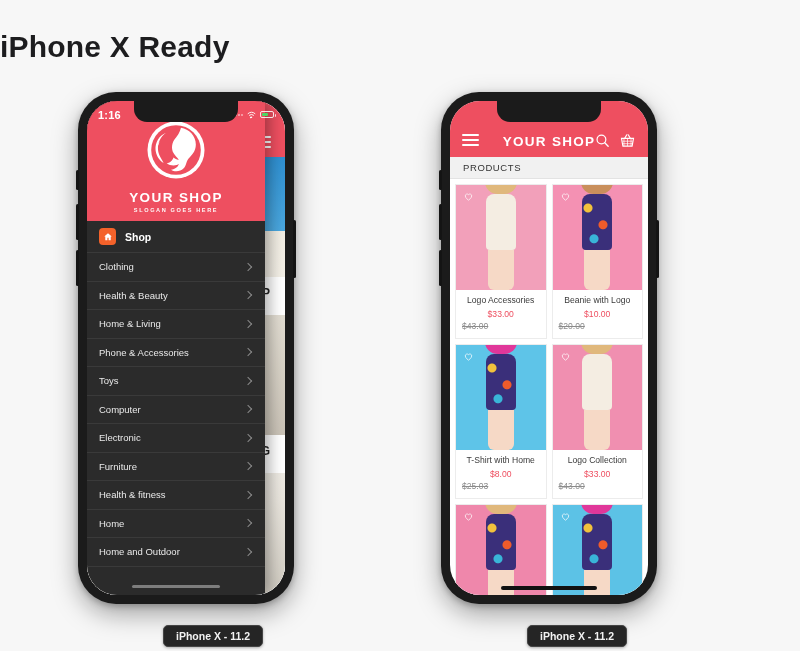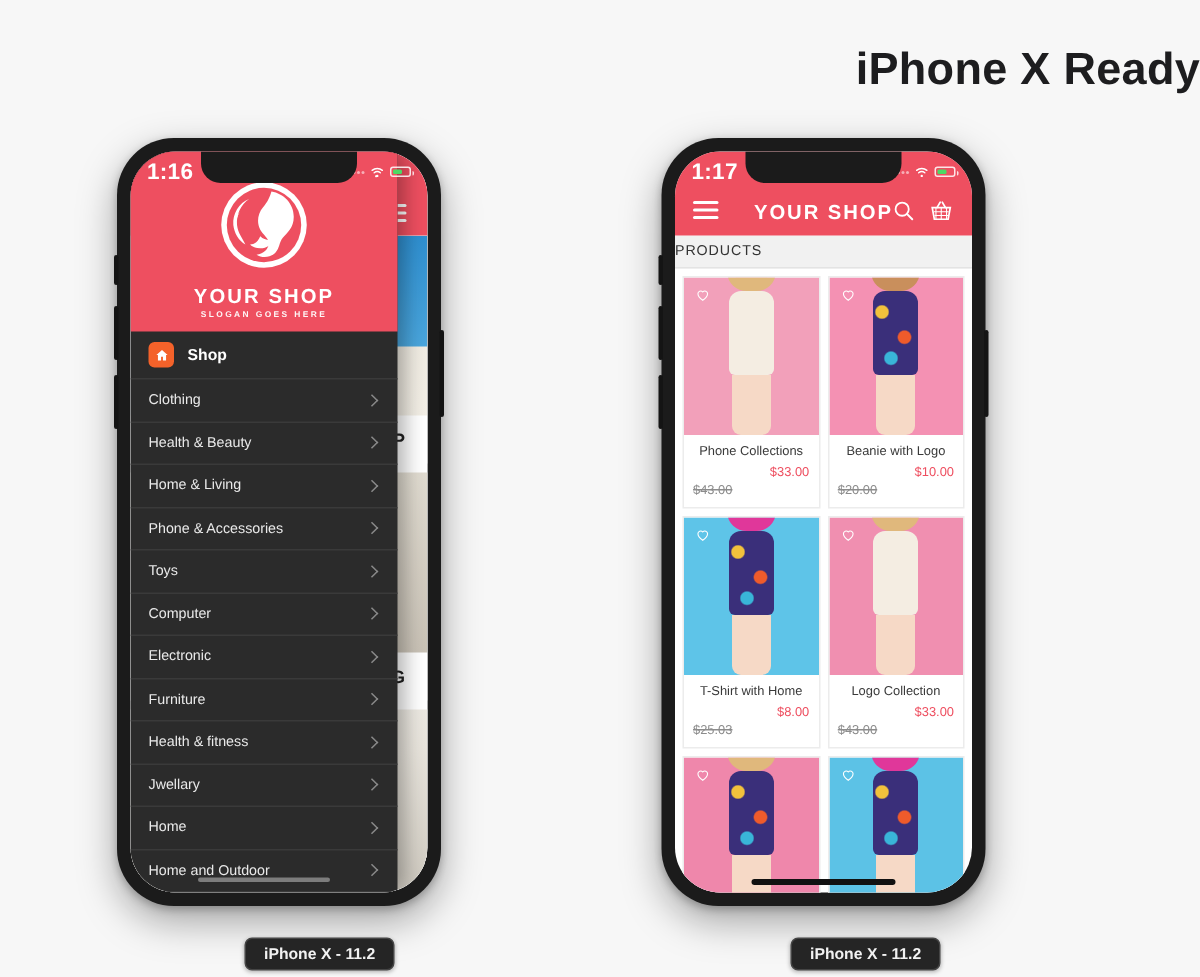--- a/index.html
+++ b/index.html
@@ -6,21 +6,21 @@
   body{
     width:800px;height:651px;overflow:hidden;
     background:#f7f7f7;
     font-family:"Liberation Sans", sans-serif;
     -webkit-font-smoothing:antialiased;
   }
   .page{position:relative;width:800px;height:651px;}
 
   .page-title{
     position:absolute;top:30px;left:0;width:800px;
-    text-align:right;
+    text-align:left;
     font-size:30px;font-weight:bold;color:#1d1d1f;
     letter-spacing:.2px;
   }
 
   
   .phone{
     position:absolute;
     width:216px;height:512px;
     border-radius:38px;
     background:#1b1b1b;
@@ -50,21 +50,21 @@
   .btn-vol-up{left:-2px;top:112px;width:3px;height:36px;}
   .btn-vol-dn{left:-2px;top:158px;width:3px;height:36px;}
   .btn-power{right:-2px;top:128px;width:3px;height:58px;}
 
   
   .statusbar{
     position:absolute;top:0;left:0;width:100%;height:24px;
     z-index:30;
     display:flex;align-items:center;justify-content:space-between;
     padding:0 11px;box-sizing:border-box;
-    color:#fff;font-size:15px;font-weight:bold;
+    color:#fff;font-size:11px;font-weight:bold;
   }
   .sb-time{letter-spacing:.2px;padding-top:3px;}
   .sb-right{display:flex;align-items:center;gap:3px;padding-top:3px;}
   .sig-dots{display:flex;gap:1px;align-items:flex-end;}
   .sig-dots i{display:block;width:2px;height:2px;border-radius:50%;background:rgba(255,255,255,.55);}
   .batt{
     width:14px;height:7px;border:1px solid rgba(255,255,255,.85);
     border-radius:2px;position:relative;display:flex;align-items:center;
     padding:1px;box-sizing:border-box;
   }
@@ -148,42 +148,42 @@
   .sb-burger span{display:block;height:2px;background:#fff;margin:3px 0;border-radius:1px;}
   .shop-title{
     color:#fff;font-size:13.5px;font-weight:bold;letter-spacing:1.3px;
     position:absolute;left:0;right:0;text-align:center;bottom:8px;pointer-events:none;
   }
   .sb-actions{display:flex;align-items:center;gap:8px;z-index:3;}
   .icon-sm{width:17px;height:17px;display:block;}
 
   .products-bar{
     position:absolute;top:56px;left:0;right:0;height:22px;background:#f1f1f1;
-    display:flex;align-items:center;padding-left:0;box-sizing:border-box;
+    display:flex;align-items:center;padding-left:13px;box-sizing:border-box;
     border-bottom:1px solid #e3e3e3;z-index:8;
   }
   .products-bar span{font-size:9.5px;color:#333;letter-spacing:.6px;}
 
   .grid{
     position:absolute;top:78px;left:0;right:0;bottom:0;
     display:flex;flex-wrap:wrap;gap:5px;padding:5px;box-sizing:border-box;
     align-content:flex-start;
   }
   .card{
     width:calc(50% - 2.5px);background:#fff;
     border:1px solid #ececec;box-sizing:border-box;
     overflow:hidden;
   }
   .card-img{height:105px;position:relative;overflow:hidden;}
   .heart{
     position:absolute;left:7px;top:6px;width:11px;height:11px;z-index:3;
   }
   .card-body{padding:5px 6px 7px 6px;text-align:center;}
   .card-title{font-size:8.6px;color:#3a3a3a;margin-bottom:4px;}
-  .card-price{font-size:8.6px;color:#ee4f60;text-align:right;}
+  .card-price{font-size:8.6px;color:#ee4f60;text-align:center;}
   .card-old{font-size:8.6px;color:#8c8c8c;text-decoration:line-through;text-align:left;margin-top:2px;}
 
   
   .model{position:absolute;bottom:0;left:50%;transform:translateX(-50%);}
   .m-head{width:22px;height:24px;border-radius:50% 50% 45% 45%;background:#f6d9c6;margin:0 auto;position:relative;}
   .m-hair{position:absolute;left:-5px;top:-4px;width:32px;height:30px;border-radius:50% 50% 40% 40%;}
   .m-hair.blonde{background:#e0b87c;}
   .m-hair.pinkh{background:#e0379a;}
   .m-hair.brown{background:#c98f5c;}
   .m-body{width:30px;height:56px;margin:2px auto 0;border-radius:8px 8px 4px 4px;}
@@ -331,24 +331,20 @@
             </div>
             <div class="menu-item">
               <span class="mi-label">Furniture</span>
               <span class="chev"></span>
             </div>
             <div class="menu-item">
               <span class="mi-label">Health &amp; fitness</span>
               <span class="chev"></span>
             </div>
             <div class="menu-item">
-              <span class="mi-label">Jwellary</span>
-              <span class="chev"></span>
-            </div>
-            <div class="menu-item">
               <span class="mi-label">Home</span>
               <span class="chev"></span>
             </div>
             <div class="menu-item">
               <span class="mi-label">Home and Outdoor</span>
               <span class="chev"></span>
             </div>
             <div class="menu-item"></div>
           </div>
         <div class="drawer-indicator"></div>
@@ -379,60 +375,41 @@
             <line x1="15.2" y1="15.2" x2="20" y2="20" stroke="#fff" stroke-width="1.9" stroke-linecap="round"></line>
           </svg>
           <svg class="icon-sm" viewBox="0 0 24 24">
             <path d="M3.5 9h17l-2 11h-13z" stroke="#fff" stroke-width="1.6" fill="none"></path>
             <path d="M8 9l3-5M16 9l-3-5" stroke="#fff" stroke-width="1.6" fill="none" stroke-linecap="round"></path>
             <path d="M5 13h14M5.6 16.5h12.8M7 9v11M12 9v11M17 9v11" stroke="#fff" stroke-width="1" fill="none"></path>
           </svg>
         </div>
       </div>
 
-      <div class="statusbar">
-        <div class="sb-time">1:17</div>
-        <div class="sb-right">
-          <div class="sig-dots">
-              <i></i>
-              <i></i>
-              <i></i>
-              <i></i>
-            </div>
-          <svg class="icon-sm" style="width:11px;height:11px;" viewBox="0 0 24 24">
-            <circle cx="12" cy="18" r="1.7" fill="#fff"></circle>
-            <path d="M7.5 13.5a7 7 0 019 0" stroke="#fff" stroke-width="2" fill="none" stroke-linecap="round"></path>
-            <path d="M4.5 10a11.5 11.5 0 0115 0" stroke="#fff" stroke-width="2" fill="none" stroke-linecap="round"></path>
-          </svg>
-          <div class="batt">
-              <i></i>
-            </div>
-        </div>
-      </div>
 
       <div class="products-bar">
         <span>PRODUCTS</span>
       </div>
 
       <div class="grid" id="product-grid">
           <div class="card">
             <div class="card-img" style="background: rgb(242, 160, 186);">
               <svg class="heart" viewBox="0 0 24 24">
                 <path d="M12 20s-7-4.6-7-9.3A4 4 0 0112 8a4 4 0 017 2.7C19 15.4 12 20 12 20z" fill="none" stroke="#ffffff" stroke-width="1.6"></path>
               </svg>
               <div class="model">
                 <div class="m-head">
                   <div class="m-hair blonde"></div>
                 </div>
                 <div class="m-body cream"></div>
                 <div class="m-legs"></div>
               </div>
             </div>
             <div class="card-body">
-              <div class="card-title">Phone Collections</div>
+              <div class="card-title">Logo Accessories</div>
               <div class="card-price">$33.00</div>
               <div class="card-old">$43.00</div>
             </div>
           </div>
           <div class="card">
             <div class="card-img" style="background: rgb(244, 145, 179);">
               <svg class="heart" viewBox="0 0 24 24">
                 <path d="M12 20s-7-4.6-7-9.3A4 4 0 0112 8a4 4 0 017 2.7C19 15.4 12 20 12 20z" fill="none" stroke="#ffffff" stroke-width="1.6"></path>
               </svg>
               <div class="model">

